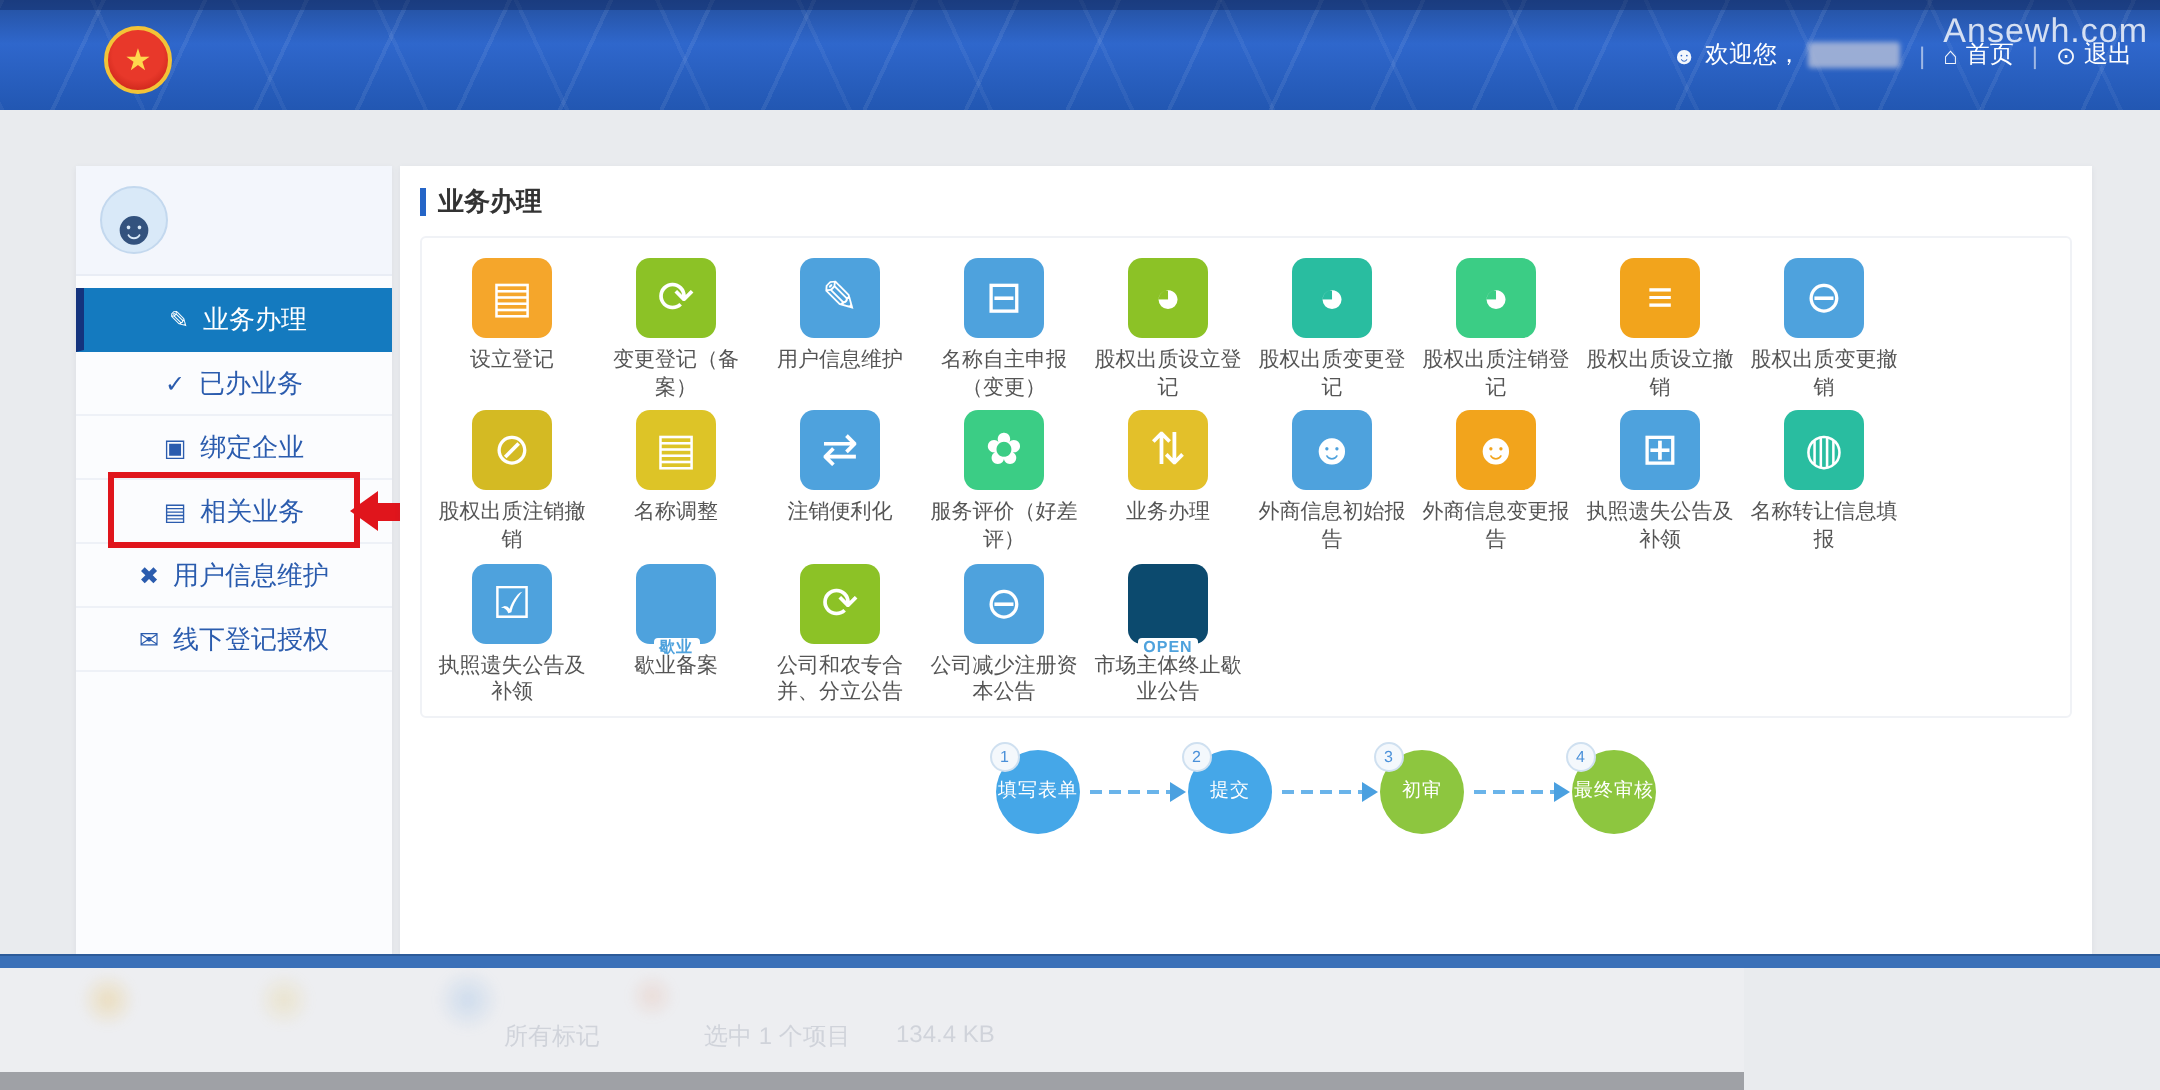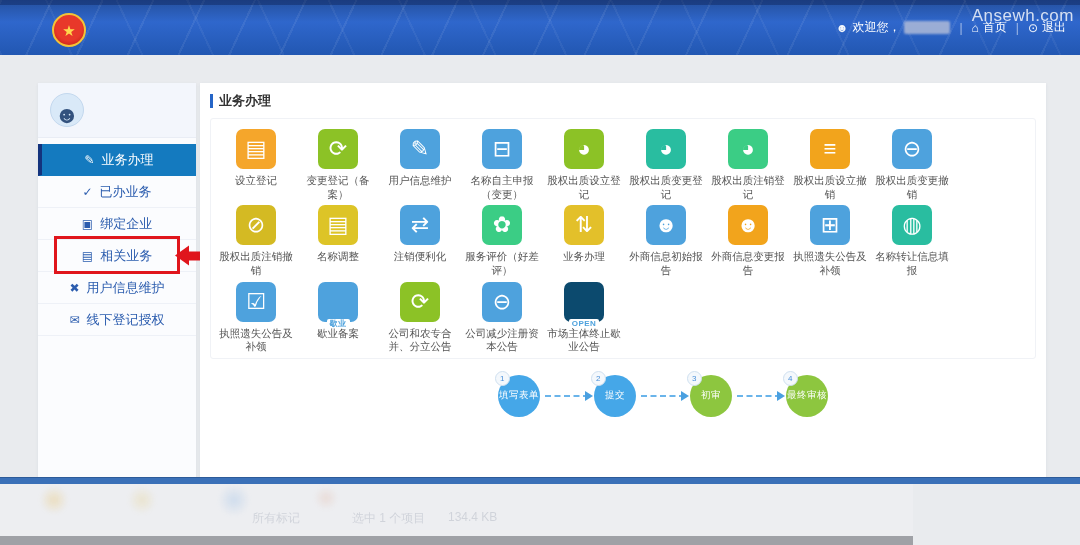--- a/index.html
+++ b/index.html
@@ -59,21 +59,21 @@
   .step{position:relative;width:42px;height:42px;border-radius:50%;display:flex;align-items:center;justify-content:center;
     color:#fff;font-size:9.5px;letter-spacing:.5px;}
   .step .badge{position:absolute;top:-4px;left:-3px;width:13px;height:13px;border-radius:50%;background:#f4f8fc;
     border:1px solid #cfe0f0;color:#4a90d9;font-size:8px;line-height:13px;text-align:center;}
   .arrowline{width:44px;border-top:2px dashed #6ab4ea;margin:0 5px;position:relative;}
   .arrowline::after{content:'';position:absolute;right:-4px;top:-6px;border-left:8px solid #4aa0e0;
     border-top:5px solid transparent;border-bottom:5px solid transparent;}
 
   
   .blue-bar{position:absolute;left:0;top:477px;width:1080px;height:7px;background:#3a70b8;border-top:1px solid #2d5b99;box-sizing:border-box;}
-  .footer{position:absolute;left:0;top:484px;width:872px;height:61px;background:#edeef1;padding-left:41px;}
+  .footer{position:absolute;left:0;top:484px;width:872px;height:61px;background:#edeef1;}
   .ghosts{position:absolute;left:30px;top:2px;width:430px;height:30px;filter:blur(2px);
     background:radial-gradient(circle at 24px 14px,rgba(230,180,60,.28),transparent 14px),
                radial-gradient(circle at 112px 14px,rgba(225,190,70,.2),transparent 14px),
                radial-gradient(circle at 204px 14px,rgba(120,170,225,.26),transparent 16px),
                radial-gradient(circle at 296px 12px,rgba(220,130,90,.16),transparent 12px);}
   .remnant{position:absolute;font-size:12px;color:#8f97a8;opacity:.3;white-space:nowrap;}
   .taskbar{position:absolute;left:0;bottom:0;width:100%;height:9px;background:#9fa1a6;}
 </style>
 </head>
 <body>

